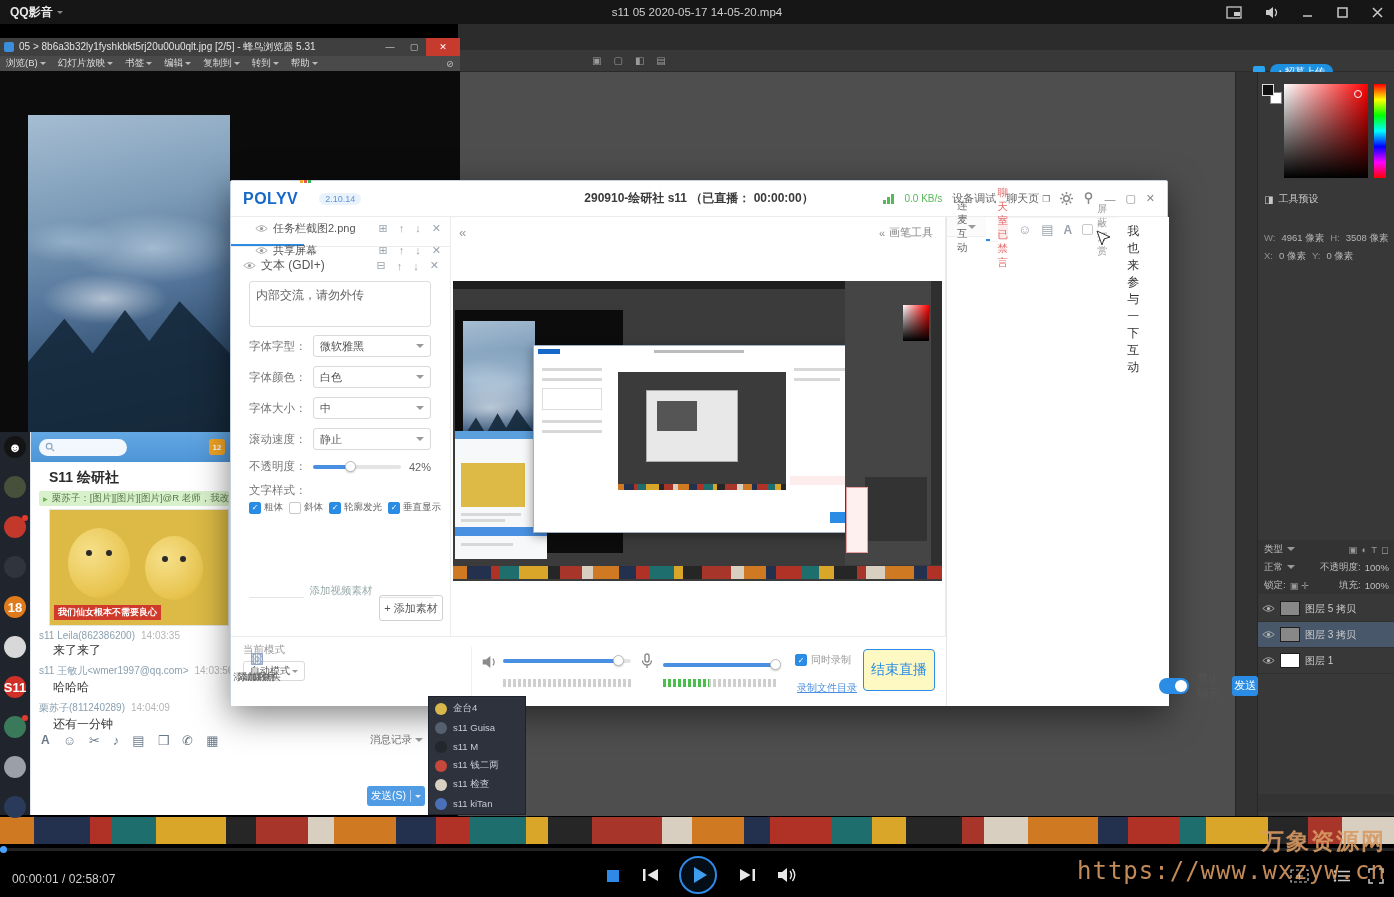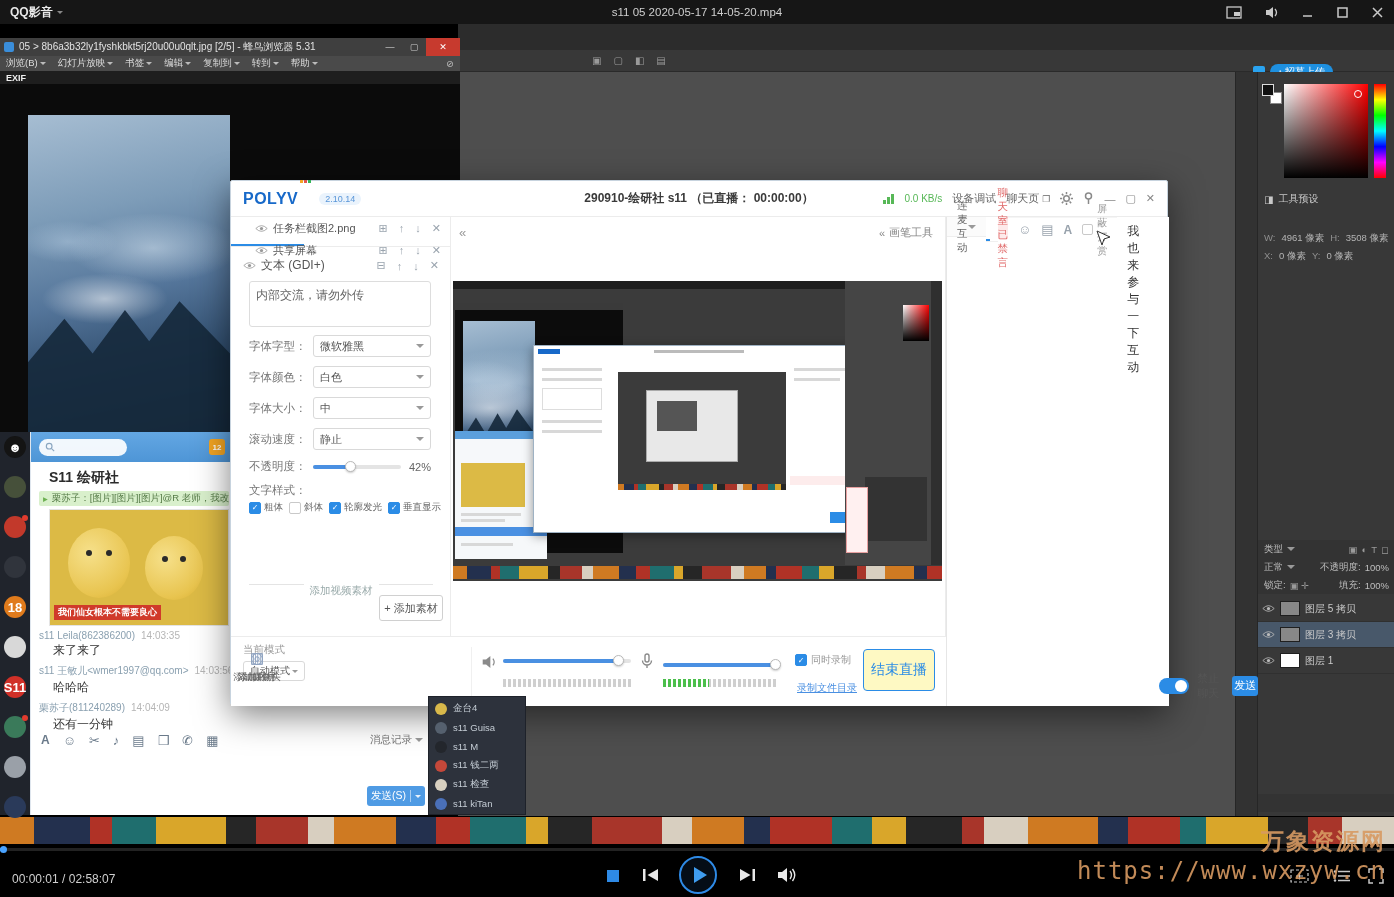--- a/index.html
+++ b/index.html
@@ -120,21 +120,21 @@
 #polyv .frow{position:absolute;left:18px;display:flex;align-items:center;width:182px}
 #polyv .flabel{font-size:11.5px;color:#777;width:64px;flex:none}
 #polyv .sel{flex:1;height:22px;border:1px solid #d9d9d9;border-radius:3px;display:flex;align-items:center;justify-content:space-between;padding:0 6px;font-size:11px;color:#555;background:#fff}
 #polyv .slider{position:relative;height:4px;background:#e4e4e4;border-radius:2px}
 #polyv .slider .fill{position:absolute;left:0;top:0;height:4px;background:#4a90e2;border-radius:2px}
 #polyv .slider .knob{position:absolute;top:-4px;width:11px;height:11px;border-radius:50%;background:#fff;border:1px solid #b9b9b9;box-shadow:0 1px 2px rgba(0,0,0,.2)}
 .cbx{width:12px;height:12px;border:1px solid #c9c9c9;border-radius:2px;background:#fff;display:inline-flex;align-items:center;justify-content:center;font-size:8px;color:#fff;flex:none}
 .on .cbx,.cbx.on{background:#2b8ce6;border-color:#2b8ce6}
 .on .cbx::after,.cbx.on::after{content:"✓"}
 #polyv .stychk{display:flex;align-items:center;gap:3px;font-size:9.5px;color:#666}
-#polyv .divider{position:absolute;left:18px;top:367px;width:184px;display:flex;align-items:flex-start;gap:6px;font-size:10.5px;color:#9aa}
+#polyv .divider{position:absolute;left:18px;top:367px;width:184px;display:flex;align-items:flex-end;gap:6px;font-size:10.5px;color:#9aa}
 #polyv .divider::before,#polyv .divider::after{content:"";flex:1;height:1px;background:#e4e4e4}
 #polyv .addbtn{position:absolute;left:148px;top:378px;width:64px;height:26px;border:1px solid #d0d0d0;border-radius:3px;font-size:11px;color:#555;display:flex;align-items:center;justify-content:center}
 #polyv .preview{position:absolute;left:220px;top:36px;width:495px;height:419px;background:#fff;border-right:1px solid #ececec}
 #polyv .chev{position:absolute;color:#999;font-size:13px}
 #polyv .brushlab{position:absolute;right:12px;top:8px;display:flex;align-items:center;gap:4px;font-size:11px;color:#888}
 #polyv .pvcanvas{position:absolute;left:2px;top:64px;width:489px;height:300px;background:#3b3b3b;overflow:hidden}
 #polyv .bbar{position:absolute;left:0;top:455px;width:715px;height:70px;border-top:1px solid #ececec;background:#fff;font-size:10px;color:#666}
 #polyv .addgrp{position:absolute;top:12px;width:52px;text-align:center}
 #polyv .addgrp .g{font-size:15px;color:#8fa3c0;line-height:18px}
 #polyv .addgrp .t{font-size:9.5px;color:#666;margin-top:4px;white-space:nowrap}
@@ -361,23 +361,20 @@
             <span>转到</span>
             <span class="caret"></span>
           </span>
           <span class="mi">
             <span>帮助</span>
             <span class="caret"></span>
           </span>
       </span>
       <span style="margin-left:auto;color:#bbb">⊘</span>
     </div>
-    <div class="exif">
-        <span>EXIF</span>
-      </div>
     <div class="abs" style="left:0;top:46px;width:460px;height:731px;background:#0b0b0b"></div>
     <div class="abs mountain" style="left:28px;top:77px;width:202px;height:317px">
       <div class="ridge"></div>
     </div>
   </div>
 
   <div id="qqside" class="abs">
     <div class="av" style="background: rgb(20, 20, 20);">
         <span class="av-glyph">☻</span>
         <span class="av-label"></span>

